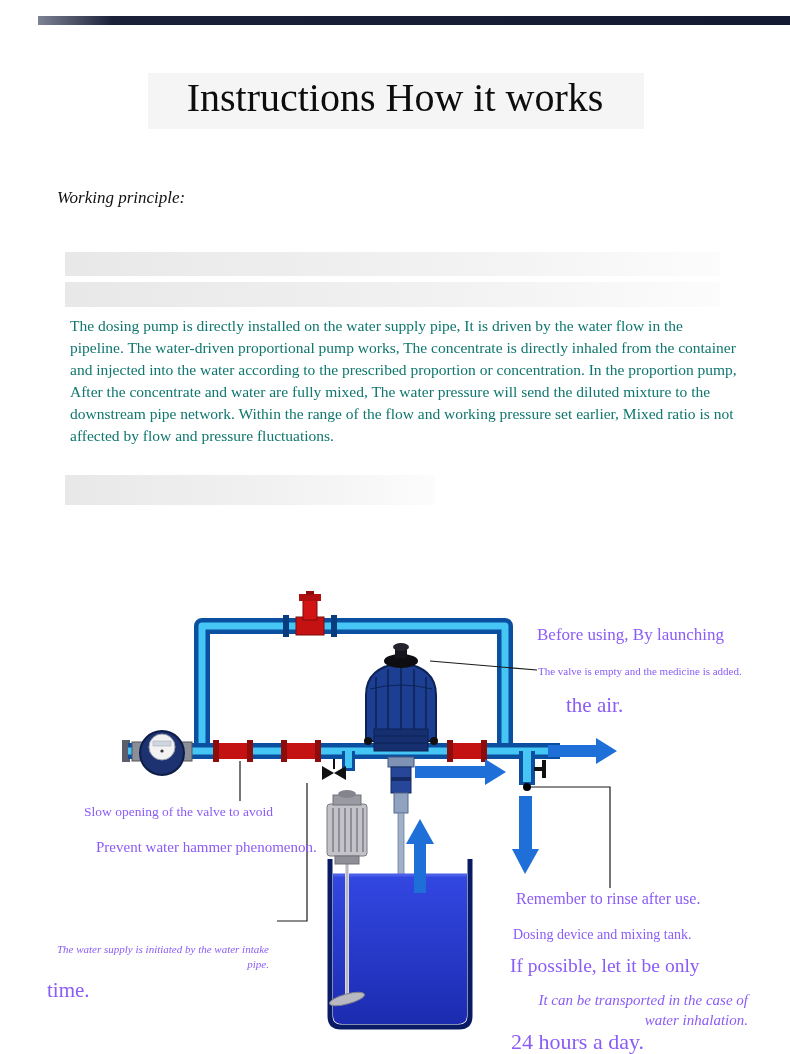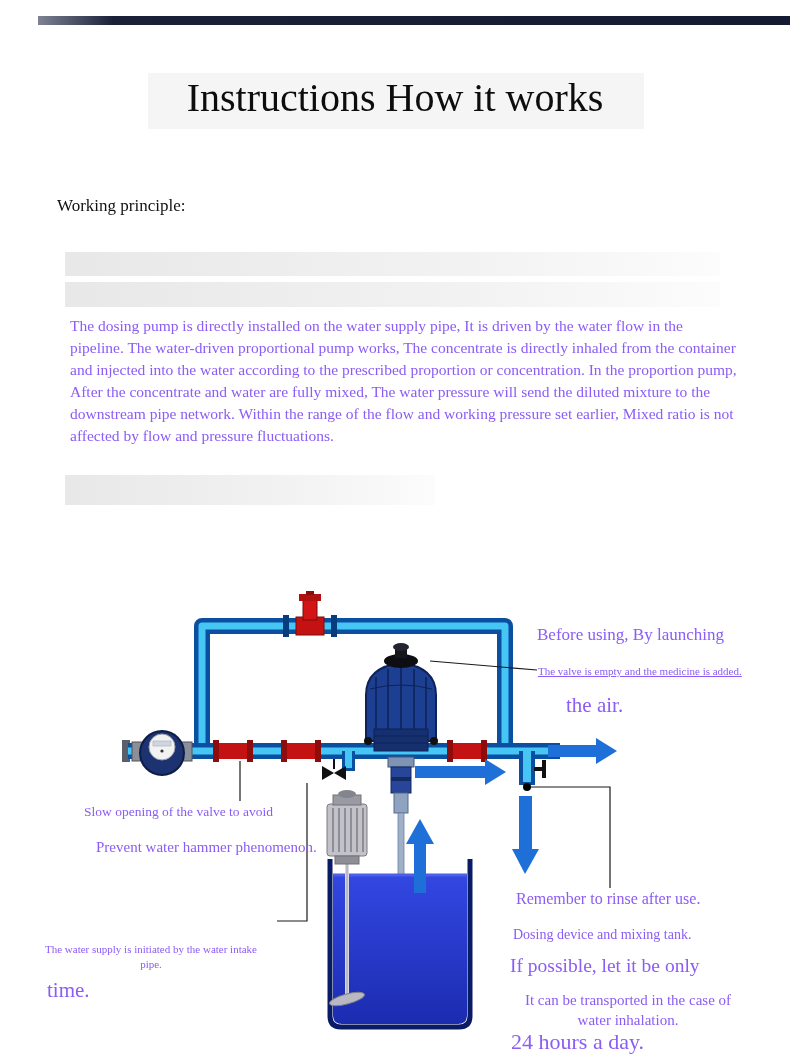--- a/index.html
+++ b/index.html
@@ -7,33 +7,33 @@
   body { font-family:"Liberation Serif", serif; color:#111; }
   .page { position:relative; width:790px; height:1054px; margin:16px auto; background:#ffffff; overflow:hidden; }
 
   .bar-top { position:absolute; left:38px; top:0; width:752px; height:9px;
              background:linear-gradient(to right,#7d8294,#1a2038 10%,#141a32 100%); }
   .bar-bottom { position:absolute; left:30px; top:1044px; width:758px; height:10px;
              background:linear-gradient(to right,#7d8294,#1a2038 10%,#141a32 100%); }
 
   .title-bg { position:absolute; left:148px; top:57px; width:496px; height:56px; background:#f5f5f5; }
   .title { position:absolute; left:0; top:58px; width:100%; text-align:center; font-size:40px; color:#0d0d0d; }
-  .working { position:absolute; left:57px; top:180px; font-size:17px; }
+  .working { position:absolute; left:57px; top:172px; font-size:17px;font-style:italic; }
 
   .ghost { position:absolute; background:linear-gradient(to right,#e8e8e8 0%,#f2f2f2 60%,#fcfcfc 100%); }
   .ghost1 { left:65px; top:236px; width:655px; height:24px; }
   .ghost2 { left:65px; top:266px; width:655px; height:25px; }
   .ghost3 { left:65px; top:459px; width:370px; height:30px; }
 
-  .para { position:absolute; left:70px; top:299px; width:668px; font-size:15.5px; line-height:1.42; color:#8b5cf6; }
+  .para { position:absolute; left:70px; top:299px; width:668px; font-size:15.5px; line-height:1.42; color:#0f766e; }
 
   .diagram-svg { position:absolute; left:0; top:575px; width:790px; height:479px; }
 
   .ann { position:absolute; color:#8b5cf6; white-space:nowrap; }
-  .wrap { white-space:normal; text-align:center; line-height:1.35; }
+  .wrap { white-space:normal; text-align:right; line-height:1.35;font-style:italic; }
 </style>
 </head>
 <body>
 
 <div class="page">
 
   <div class="bar-top"></div>
 
   <div class="title-bg"></div>
   <div class="title">Instructions How it works</div>
@@ -172,21 +172,21 @@
 
     <g stroke="#1a1a1a" stroke-width="1.2" fill="none">
       <path d="M430 70 L537 79"></path>
       <path d="M240 170 L240 210"></path>
       <path d="M531 196 L610 196 L610 297"></path>
       <path d="M307 192 L307 330 L277 330"></path>
     </g>
   </svg>
 
   <div class="ann" style="left:537px; top:609px; font-size:17px;">Before using, By launching</div>
-  <div class="ann" style="left:538px; top:649px; font-size:11px;text-decoration:underline;">The valve is empty and the medicine is added.</div>
+  <div class="ann" style="left:538px; top:649px; font-size:11px;">The valve is empty and the medicine is added.</div>
   <div class="ann" style="left:566px; top:677px; font-size:21px;">the air.</div>
 
   <div class="ann" style="left:84px; top:788px; font-size:13.5px;">Slow opening of the valve to avoid</div>
   <div class="ann" style="left:96px; top:823px; font-size:15px;">Prevent water hammer phenomenon.</div>
 
   <div class="ann wrap" style="left:33px; top:926px; width:236px; font-size:11px;">The water supply is initiated by the water intake pipe.</div>
   <div class="ann" style="left:47px; top:962px; font-size:21px;">time.</div>
 
   <div class="ann" style="left:516px; top:874px; font-size:16px;">Remember to rinse after use.</div>
   <div class="ann" style="left:513px; top:911px; font-size:14px;">Dosing device and mixing tank.</div>

